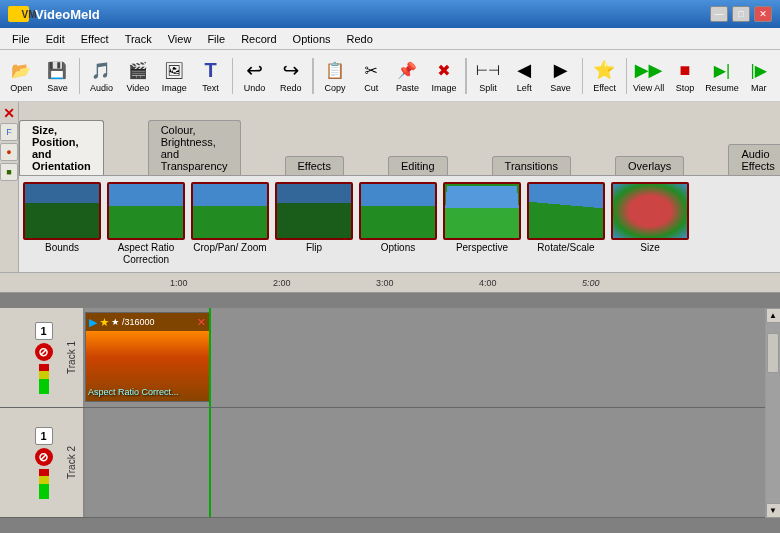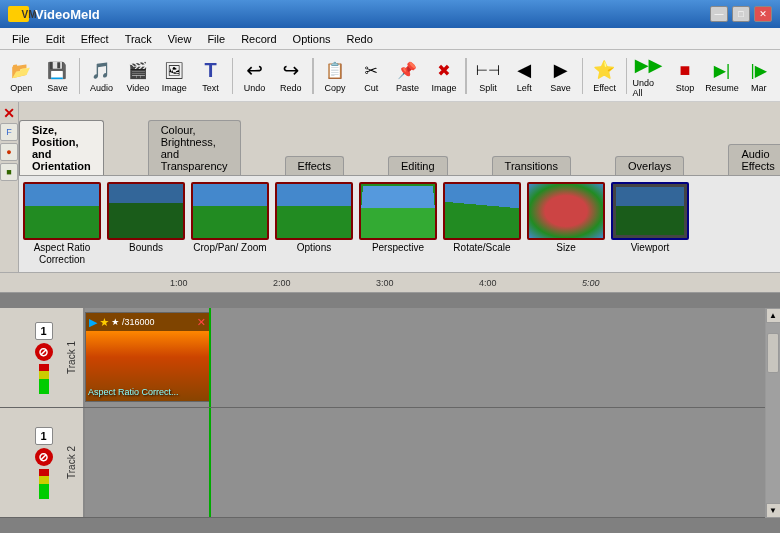--- a/index.html
+++ b/index.html
@@ -451,21 +451,21 @@
     <span>Save</span>
   </div>
   <div class="toolbar-sep"></div>
   <div class="toolbar-btn">
     <div class="toolbar-icon" style="color:#ffaa00;font-size:18px;">⭐</div>
     <span>Effect</span>
   </div>
   <div class="toolbar-sep"></div>
   <div class="toolbar-btn">
     <div class="toolbar-icon" style="color:#00aa00;font-size:18px;">▶▶</div>
-    <span>Undo All</span>
+    <span>View All</span>
   </div>
   <div class="toolbar-btn">
     <div class="toolbar-icon" style="color:#cc0000;font-size:18px;">■</div>
     <span>Stop</span>
   </div>
   <div class="toolbar-btn">
     <div class="toolbar-icon" style="color:#00aa00;font-size:16px;">▶|</div>
     <span>Resume</span>
   </div>
   <div class="toolbar-btn">
@@ -494,46 +494,52 @@
         <div class="tab">Editing</div>
         <div class="tab">Transitions</div>
         <div class="tab">Overlays</div>
         <div class="tab">Audio Effects</div>
       </div>
 
       <div class="effects-grid">
 
         <div class="effect-item">
           <div class="effect-thumb">
+            <div class="palm-dark"></div>
+          </div>
+          <div class="effect-label">Bounds</div>
+        </div>
+
+        <div class="effect-item">
+          <div class="effect-thumb">
             <div class="palm-bg"></div>
           </div>
           <div class="effect-label">Aspect Ratio
 Correction</div>
         </div>
 
         <div class="effect-item">
           <div class="effect-thumb">
+            <div class="palm-bg"></div>
+          </div>
+          <div class="effect-label">Crop/Pan/
+Zoom</div>
+        </div>
+
+        <div class="effect-item">
+          <div class="effect-thumb">
             <div class="palm-dark"></div>
           </div>
-          <div class="effect-label">Bounds</div>
+          <div class="effect-label">Flip</div>
         </div>
 
         <div class="effect-item">
           <div class="effect-thumb">
             <div class="palm-bg"></div>
           </div>
-          <div class="effect-label">Crop/Pan/
-Zoom</div>
-        </div>
-
-
-        <div class="effect-item">
-          <div class="effect-thumb">
-            <div class="palm-bg"></div>
-          </div>
           <div class="effect-label">Options</div>
         </div>
 
         <div class="effect-item">
           <div class="effect-thumb" style="overflow:hidden;">
             <div class="palm-perspective"></div>
           </div>
           <div class="effect-label">Perspective</div>
         </div>
 
@@ -544,26 +550,20 @@
           <div class="effect-label">Rotate/Scale</div>
         </div>
 
         <div class="effect-item">
           <div class="effect-thumb">
             <div class="palm-dish"></div>
           </div>
           <div class="effect-label">Size</div>
         </div>
 
-        <div class="effect-item selected">
-          <div class="effect-thumb" style="border-color:#000080;background:#1a1a3a;">
-            <div class="palm-viewport" style="border-color:#444;"></div>
-          </div>
-          <div class="effect-label">Viewport</div>
-        </div>
       </div>
     </div>
   </div>
 
   <div class="timeline-area" style="flex:1;display:flex;flex-direction:column;gap:15px;">
 
     <div class="timeline-ruler">
       <span class="ruler-tick" style="left:170px;">1:00</span>
       <span class="ruler-tick" style="left:273px;">2:00</span>
       <span class="ruler-tick" style="left:376px;">3:00</span>

